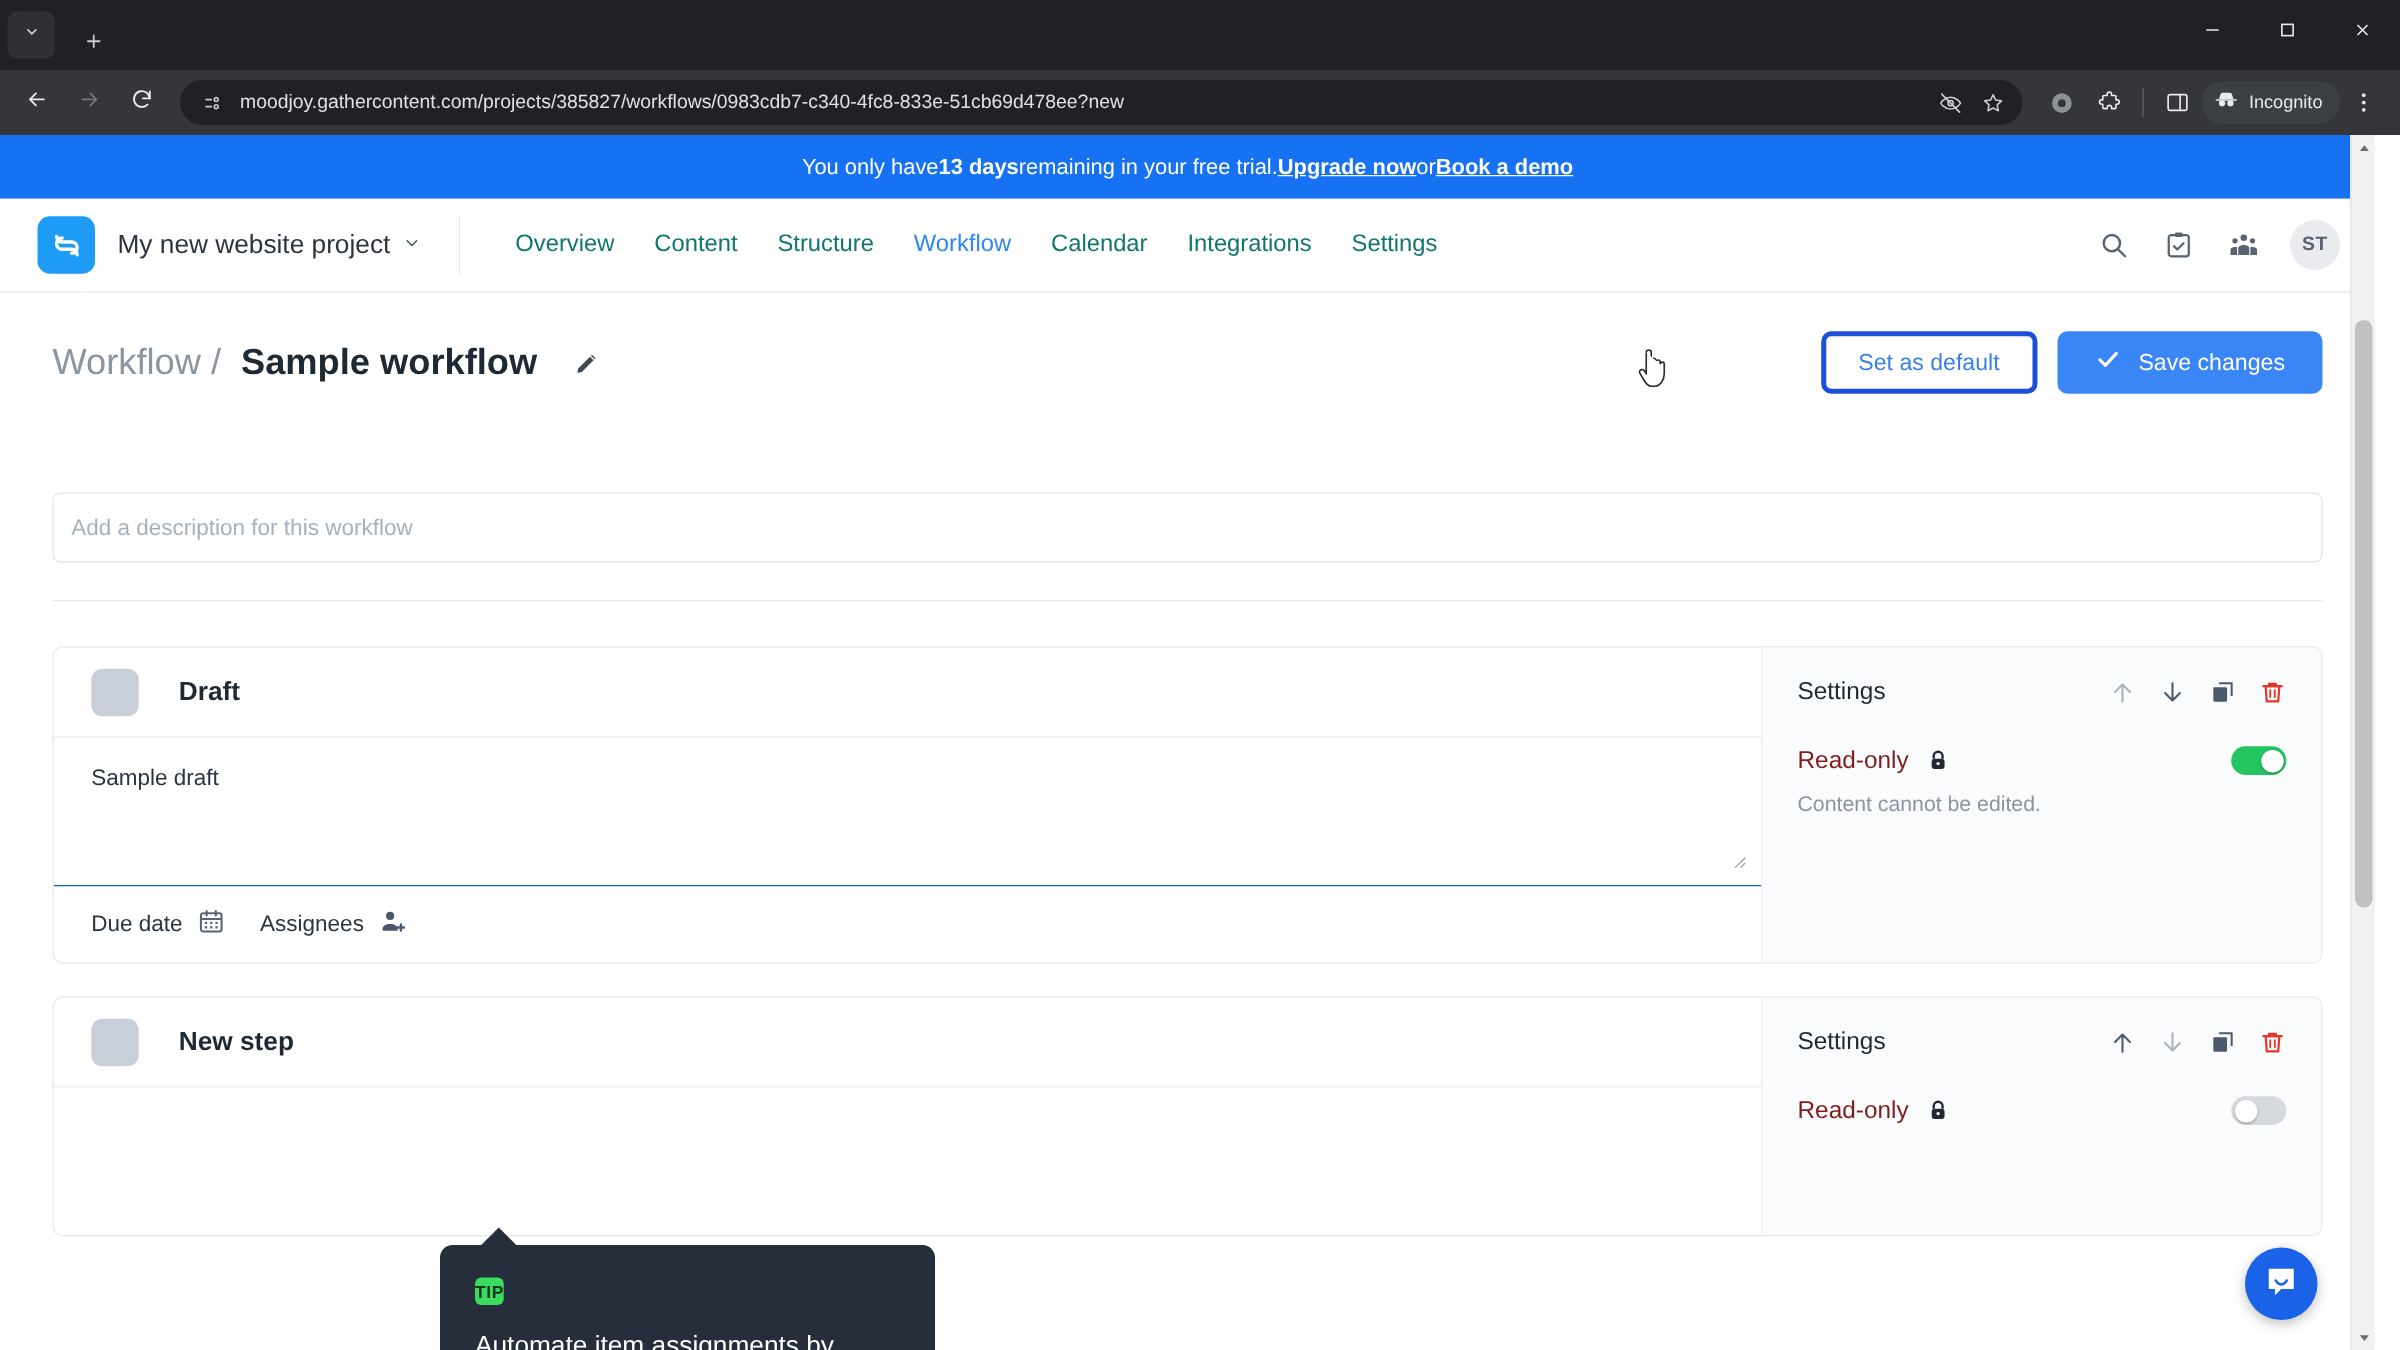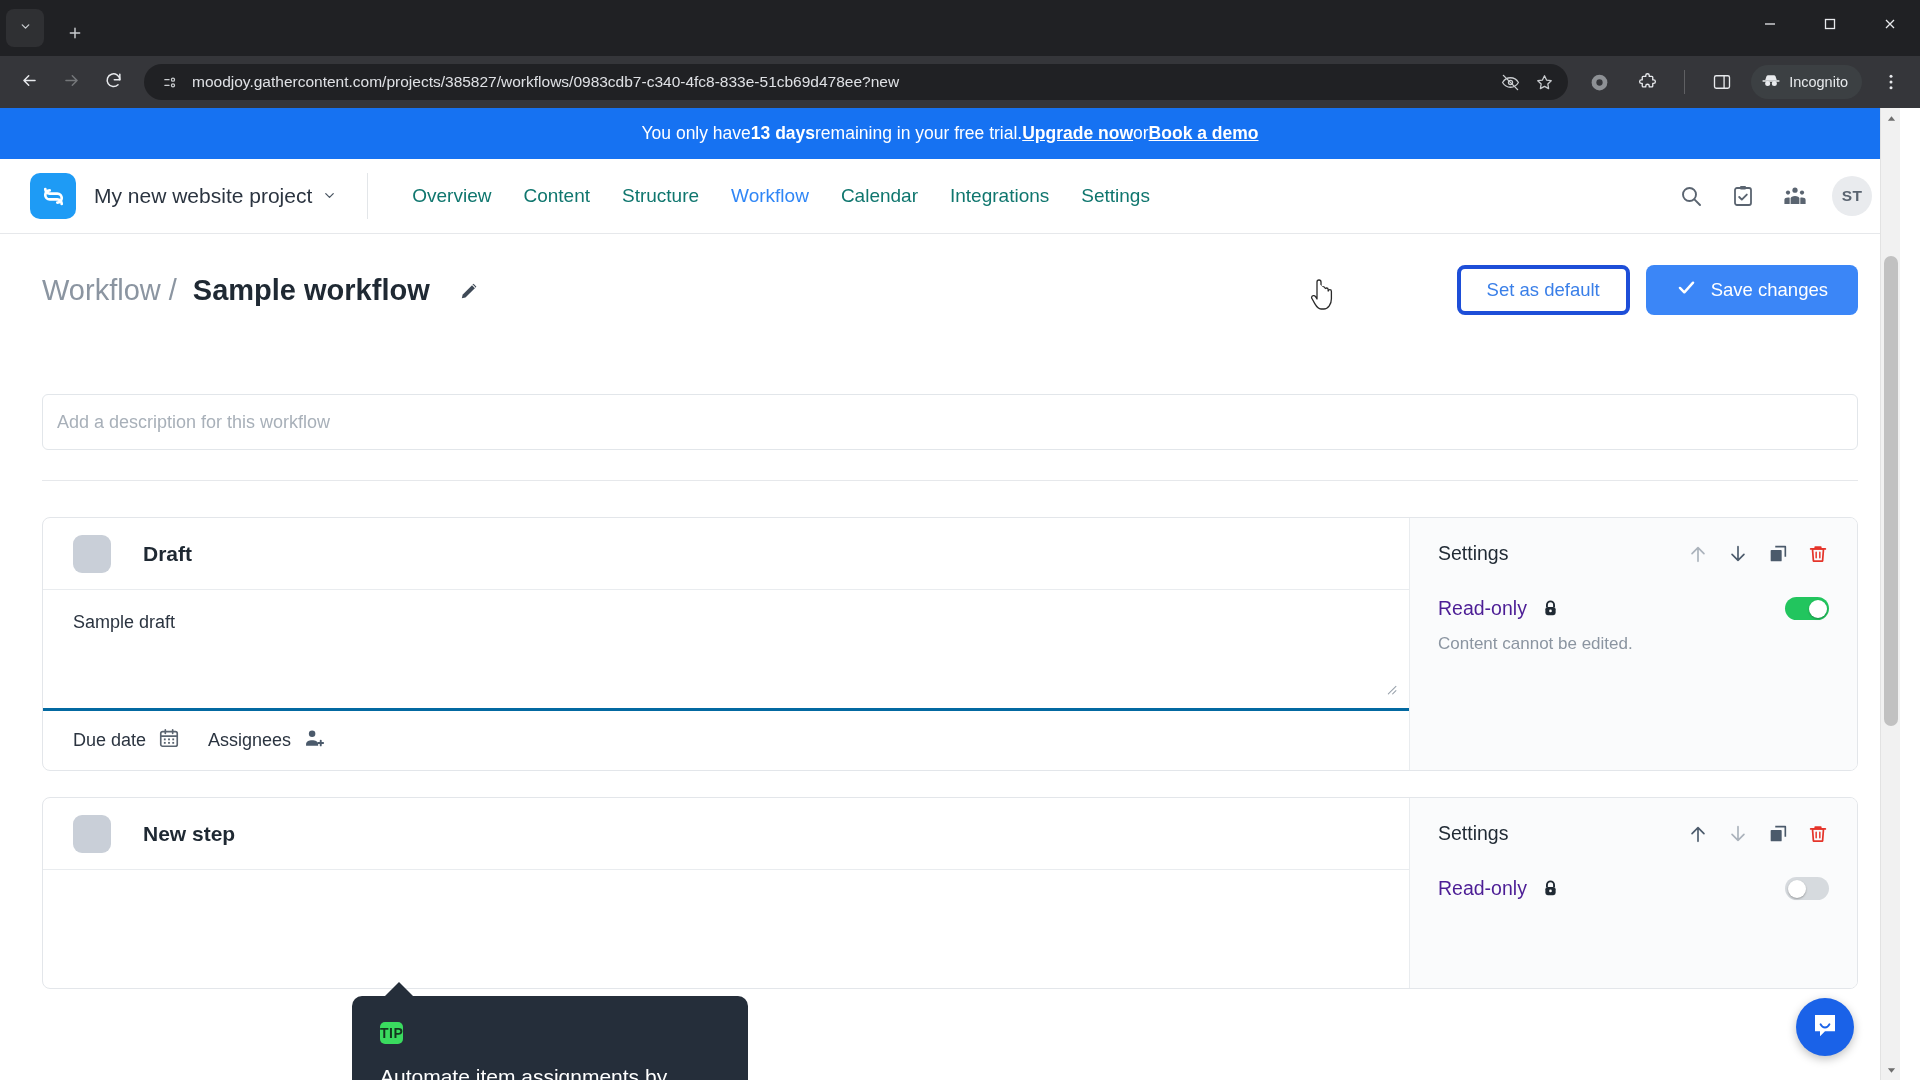--- a/index.html
+++ b/index.html
@@ -60,21 +60,21 @@
 
   .omnibox {
     flex: 1 1 auto; height: 36px; background:#202124; border-radius: 18px;
     display:flex; align-items:center; padding: 0 12px 0 14px; gap: 10px;
     margin: 0 8px; min-width: 0;
   }
   .omni-url { color:#dfe1e5; font-size: 15.5px; white-space:nowrap; overflow:hidden;
     flex:1 1 auto; }
   .omni-ico { display:flex; align-items:center; justify-content:center; flex:0 0 auto;
     width:24px; height:24px; cursor:pointer;}
-  .tb-right { display:flex; align-items:center; gap: 10px; flex: 0 0 auto; justify-content: space-between; }
+  .tb-right { display:flex; align-items:center; gap: 0; flex: 0 0 auto; justify-content: space-between; }
   .tb-ico { width: 38px; height:38px; border-radius:50%; display:flex;
      align-items:center; justify-content:center; cursor:pointer;}
   .divider-v { width:1px; height:24px; background:#5f6063; margin: 0 8px; }
   .incognito-pill {
     height: 34px; border-radius: 17px; background:#3c4043; display:flex;
     align-items:center; gap: 8px; padding: 0 14px 0 10px; color:#e8eaed;
     font-size: 14.5px; cursor:pointer;
   }
 
   
@@ -156,33 +156,33 @@
   .card-head { display:flex; align-items:center; height: 72px; padding: 0 30px;
     border-bottom:1px solid #e9ecef; }
   .step-swatch { width: 38px; height:38px; border-radius: 9px; background:#c9cfd8;
      cursor:pointer; }
   .step-name { font-size: 21px; font-weight:700; color:#1f2933; margin-left: 32px; }
   .card-body { padding: 22px 30px 0; position:relative; height: 118px; }
   .step-desc { font-size: 18px; color:#2b3440; }
   .resize-grip { position:absolute; right: 12px; bottom: 10px; color:#9aa3ad;
      font-size: 13px; }
   .card-foot { height: 62px; display:flex; align-items:center; padding: 0 30px;
-     border-top:3px solid #0369a1; gap: 10px; }
+     border-top:1px solid #0369a1; gap: 10px; }
   .foot-field { display:flex; align-items:center; gap: 12px; font-size: 18px;
      color:#2b3440; padding-right: 18px; cursor:pointer;}
   .card-side {
     width: 448px; background:#fafbfc; border-left:1px solid #e9ecef;
     padding: 24px 28px;
   }
   .side-head { display:flex; align-items:center; }
   .side-title { font-size: 19.5px; color:#1f2933; }
   .side-ico-row { margin-left:auto; display:flex; align-items:center; gap: 18px; }
   .side-ico { cursor:pointer; display:flex; align-items:center; justify-content:center;}
   .ro-row { display:flex; align-items:center; margin-top: 32px; }
-  .ro-label { font-size: 19.5px; color:#4c1d95; }
+  .ro-label { font-size: 19.5px; color:#7f1d1d; }
   .ro-lock { margin-left: 14px; display:flex; }
   .toggle {
     margin-left:auto; width: 44px; height: 23px; border-radius: 12px;
     background:#22C55E; position:relative; cursor:pointer;
   }
   .toggle.off { background:#d6dade; }
   .toggle .knob { position:absolute; top:2.5px; width:18px; height:18px;
      border-radius:50%; background:#fff; box-shadow:0 1px 2px rgba(0,0,0,.3); }
   .toggle .knob { right: 2.5px; }
   .toggle.off .knob { right: auto; left: 2.5px; }

